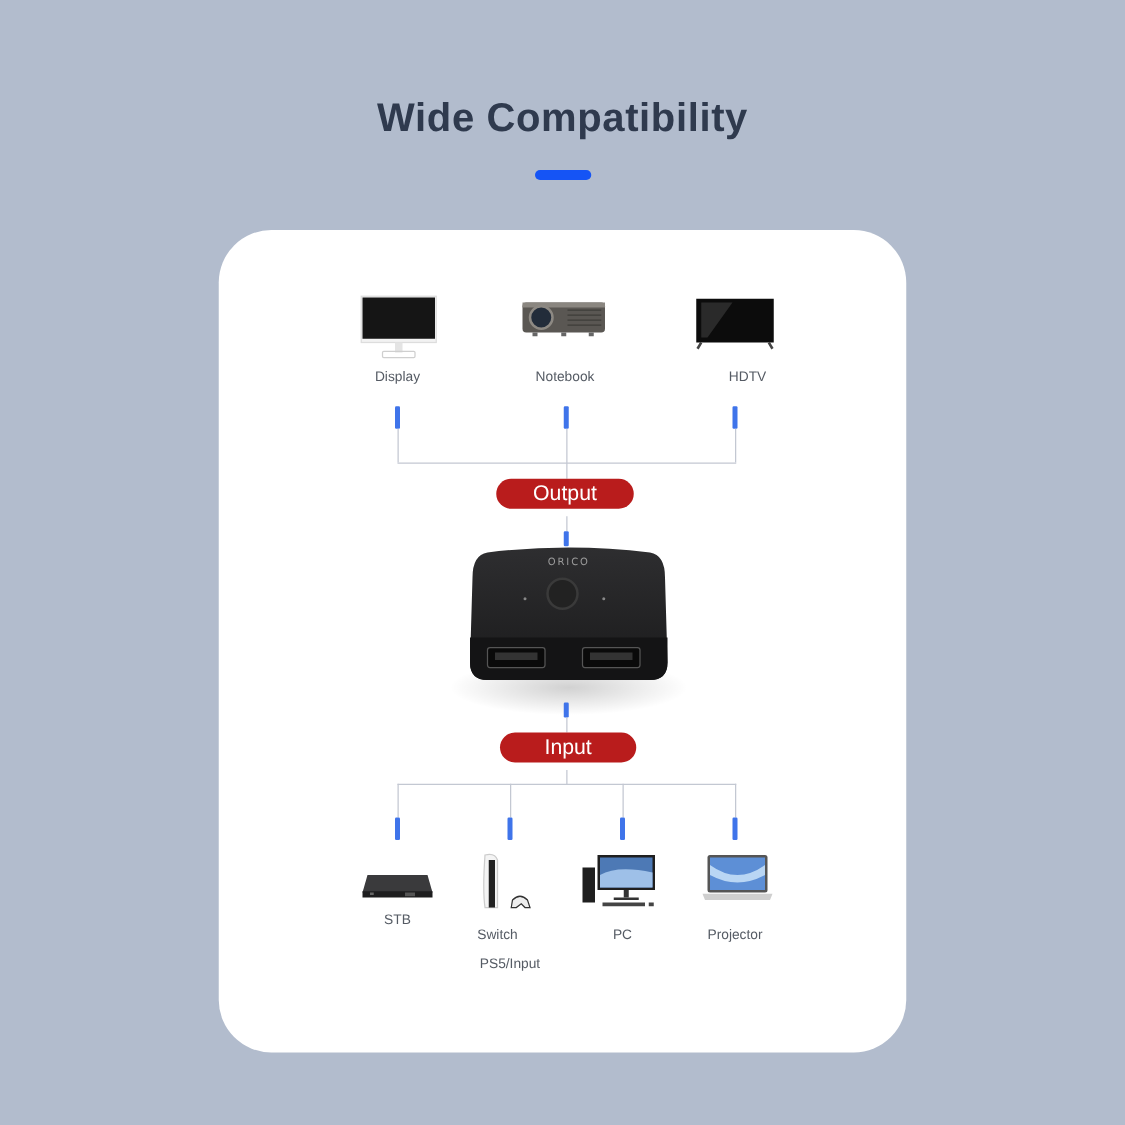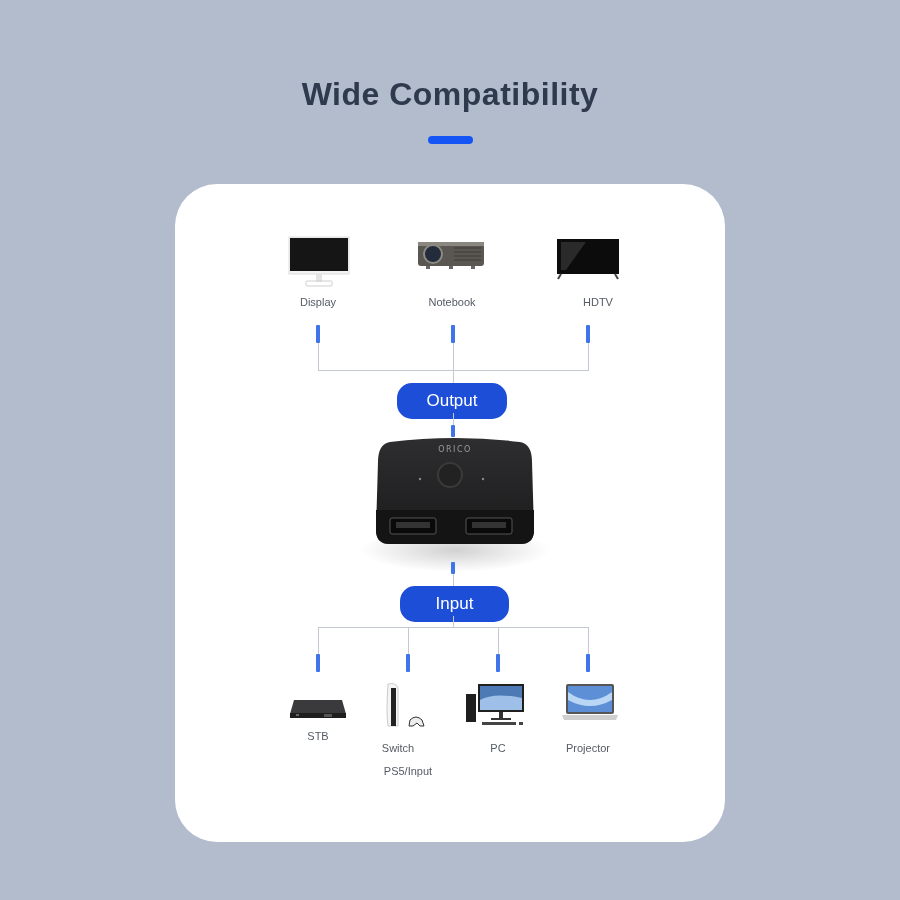--- a/index.html
+++ b/index.html
@@ -23,22 +23,22 @@
     background: #ffffff; border-radius: 42px;
   }
   .label {
     position: absolute; width: 120px; text-align: center;
     font-size: 11px; color: #555b64;
   }
   .tick { position: absolute; width: 4px; height: 18px; background: #3f74ea; border-radius: 1px; }
   .hline { position: absolute; height: 1px; background: #c3c8d2; }
   .vline { position: absolute; width: 1px; background: #c3c8d2; }
   .pill {
-    position: absolute; height: 36px; border-radius: 15px;
-    background: #1d4ed8; color: #fff; font-size: 17px;
+    position: absolute; height: 24px; border-radius: 15px;
+    background: #b91c1c; color: #fff; font-size: 17px;
     display: flex; align-items: center; justify-content: center;
   }
   .icon { position: absolute; }
 </style>
 </head>
 <body>
 
 <div class="title">Wide Compatibility</div>
 <div class="title-underline"></div>
 

